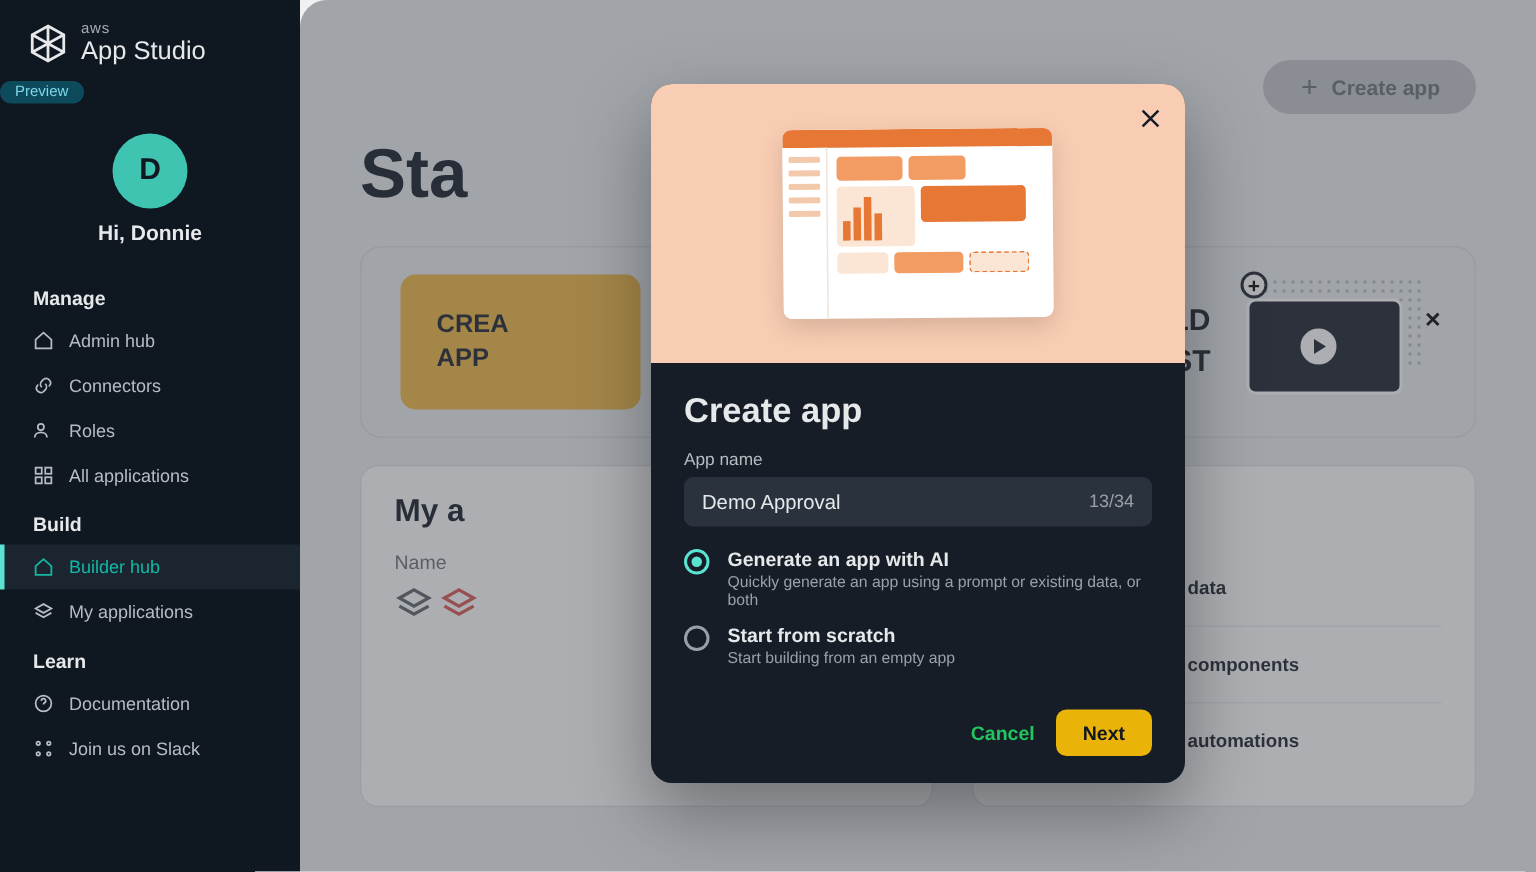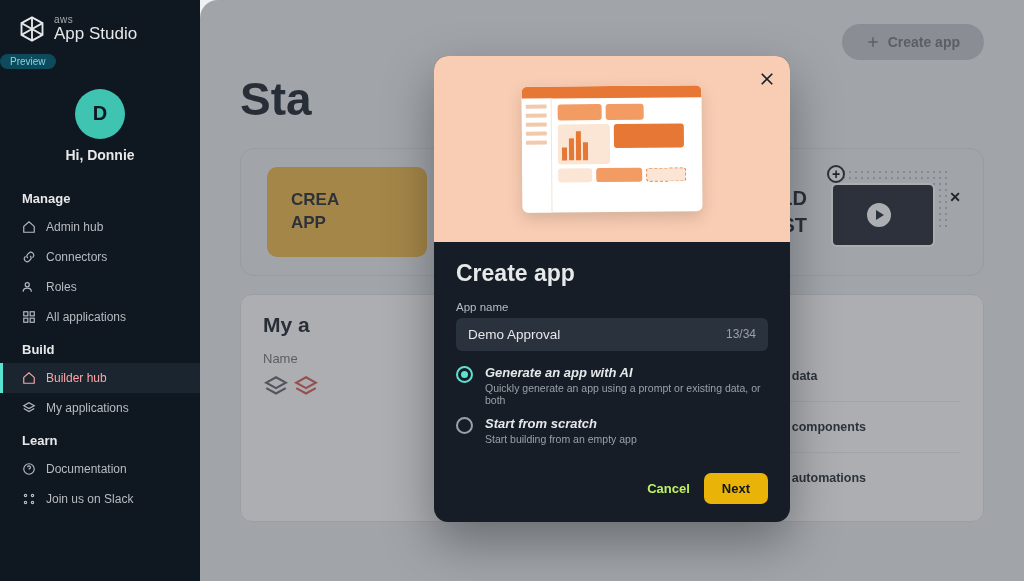--- a/index.html
+++ b/index.html
@@ -12,25 +12,25 @@
   .brand-logo { width: 28px; height: 28px; }
   .brand-text { line-height: 1.1; }
   .brand-text .aws { font-size: 10px; color: #a9adb1; letter-spacing: 0.5px; }
   .brand-text .name { font-size: 17px; color: #e6e8ea; font-weight: 400; }
   .badge-preview { margin: 4px auto 10px auto; display: inline-block; background: #0d4a5c; color: #7fd7e8; font-size: 10px; padding: 2px 10px; border-radius: 8px; }
   .badge-wrap { }
   .avatar { width: 50px; height: 50px; border-radius: 50%; background: #3ec4b1; color: #0f1720; font-weight: 700; font-size: 20px; display: flex; align-items: center; justify-content: center; margin: 10px auto 8px auto; }
   .greet { text-align: center; font-size: 14px; font-weight: 700; color: #e6e8ea; margin-bottom: 18px; }
   .section-title { font-size: 13px; font-weight: 700; color: #e6e8ea; padding: 10px 22px 6px 22px; }
   .side-item { display: flex; align-items: center; gap: 10px; padding: 8px 22px; font-size: 12px; color: #b7bcc1; cursor: pointer; }
-  .side-item.active { background: #1a2530; border-left: 3px solid #59e3d0; padding-left: 19px; color: #fca5a5; }
+  .side-item.active { background: #1a2530; border-left: 3px solid #59e3d0; padding-left: 19px; color: #14b8a6; }
   .side-icon { width: 14px; height: 14px; flex-shrink: 0; }
 
   
-  .main { flex: 1; background: #eceef0; border-radius: 18px 0 0 0; padding: 24px 40px; position: relative; overflow: hidden; }
+  .main { flex: 1; background: #eceef0; border-radius: 18px 0 0 0; padding: 40px 40px; position: relative; overflow: hidden; }
   .main-top { display: flex; justify-content: flex-end; }
   .create-btn { background: #c1c5c9; color: #6a6f74; border: none; border-radius: 22px; padding: 10px 24px; font-size: 14px; font-weight: 700; display: flex; align-items: center; gap: 8px; cursor: pointer; }
   .page-title { font-size: 46px; font-weight: 800; color: #0f1720; margin: 12px 0 22px 0; }
   .hero { background: #eceef0; border: 1px solid #dadde0; border-radius: 14px; padding: 18px 26px; display: flex; gap: 20px; align-items: center; }
   .hero-card-yellow { background: #f0b63e; border-radius: 10px; padding: 22px 24px; font-weight: 800; font-size: 17px; color: #161d27; text-transform: uppercase; line-height: 1.35; min-width: 160px; }
   .hero-text { flex: 1; font-weight: 800; font-size: 20px; text-transform: uppercase; line-height: 1.35; color: #161d27; text-align: right; }
   .hero-img { width: 130px; height: 90px; position: relative; }
 
   .cols { display: flex; gap: 26px; margin-top: 18px; }
   .panel { background: #fff; border: 1px solid #e1e4e7; border-radius: 12px; padding: 18px 22px; flex: 1; }
@@ -47,24 +47,24 @@
   .modal-body { padding: 18px 22px 18px 22px; color: #e6e8ea; }
   .modal-title { font-size: 23px; font-weight: 800; margin-bottom: 14px; }
   .field-label { font-size: 11.5px; color: #b7bcc1; margin-bottom: 5px; }
   .input-wrap { background: #2a323d; border-radius: 6px; display: flex; padding: 9px 12px; margin-bottom: 14px; }
   .input-wrap input { flex: 1; background: transparent; border: none; color: #e6e8ea; font-size: 13.5px; outline: none; }
   .char-count { font-size: 12px; color: #9aa0a6; }
   .radio-row { display: flex; gap: 12px; align-items: flex-start; margin-bottom: 10px; cursor: pointer; }
   .radio { width: 17px; height: 17px; border-radius: 50%; border: 2px solid #9aa0a6; flex-shrink: 0; margin-top: 1px; position: relative; }
   .radio.sel { border-color: #59e3d0; }
   .radio.sel::after { content: ""; position: absolute; inset: 3px; border-radius: 50%; background: #59e3d0; }
-  .radio-title { font-size: 13px; font-weight: 700; color: #e6e8ea; font-style: italic; }
+  .radio-title { font-size: 13px; font-weight: 700; color: #e6e8ea; }
   .radio-sub { font-size: 10.5px; color: #9aa0a6; margin-top: 2px; }
   .modal-foot { display: flex; justify-content: flex-end; gap: 14px; align-items: center; margin-top: 28px; }
-  .cancel { color: #bef264; font-size: 13px; font-weight: 700; cursor: pointer; }
+  .cancel { color: #22c55e; font-size: 13px; font-weight: 700; cursor: pointer; }
   .next { background: #eab308; color: #0f1720; border: none; border-radius: 7px; padding: 8px 18px; font-size: 13px; font-weight: 700; cursor: pointer; }
 
   
   .dash { width: 180px; height: 126px; background: #fff; border-radius: 6px; box-shadow: 0 6px 16px rgba(0,0,0,0.15); overflow: hidden; transform: rotate(-0.5deg); }
   .dash-top { height: 12px; background: #e67734; }
   .dash-body { display: flex; height: calc(100% - 12px); }
   .dash-side { width: 30px; background: #fff; border-right: 1px solid #f0e4da; padding: 6px 4px; }
   .dash-side div { height: 4px; background: #f2c9ab; margin-bottom: 5px; border-radius: 1px; }
   .dash-main { flex: 1; padding: 6px; display: flex; flex-wrap: wrap; gap: 4px; align-content: flex-start; }
   .dcard { background: #f29b63; border-radius: 3px; }

